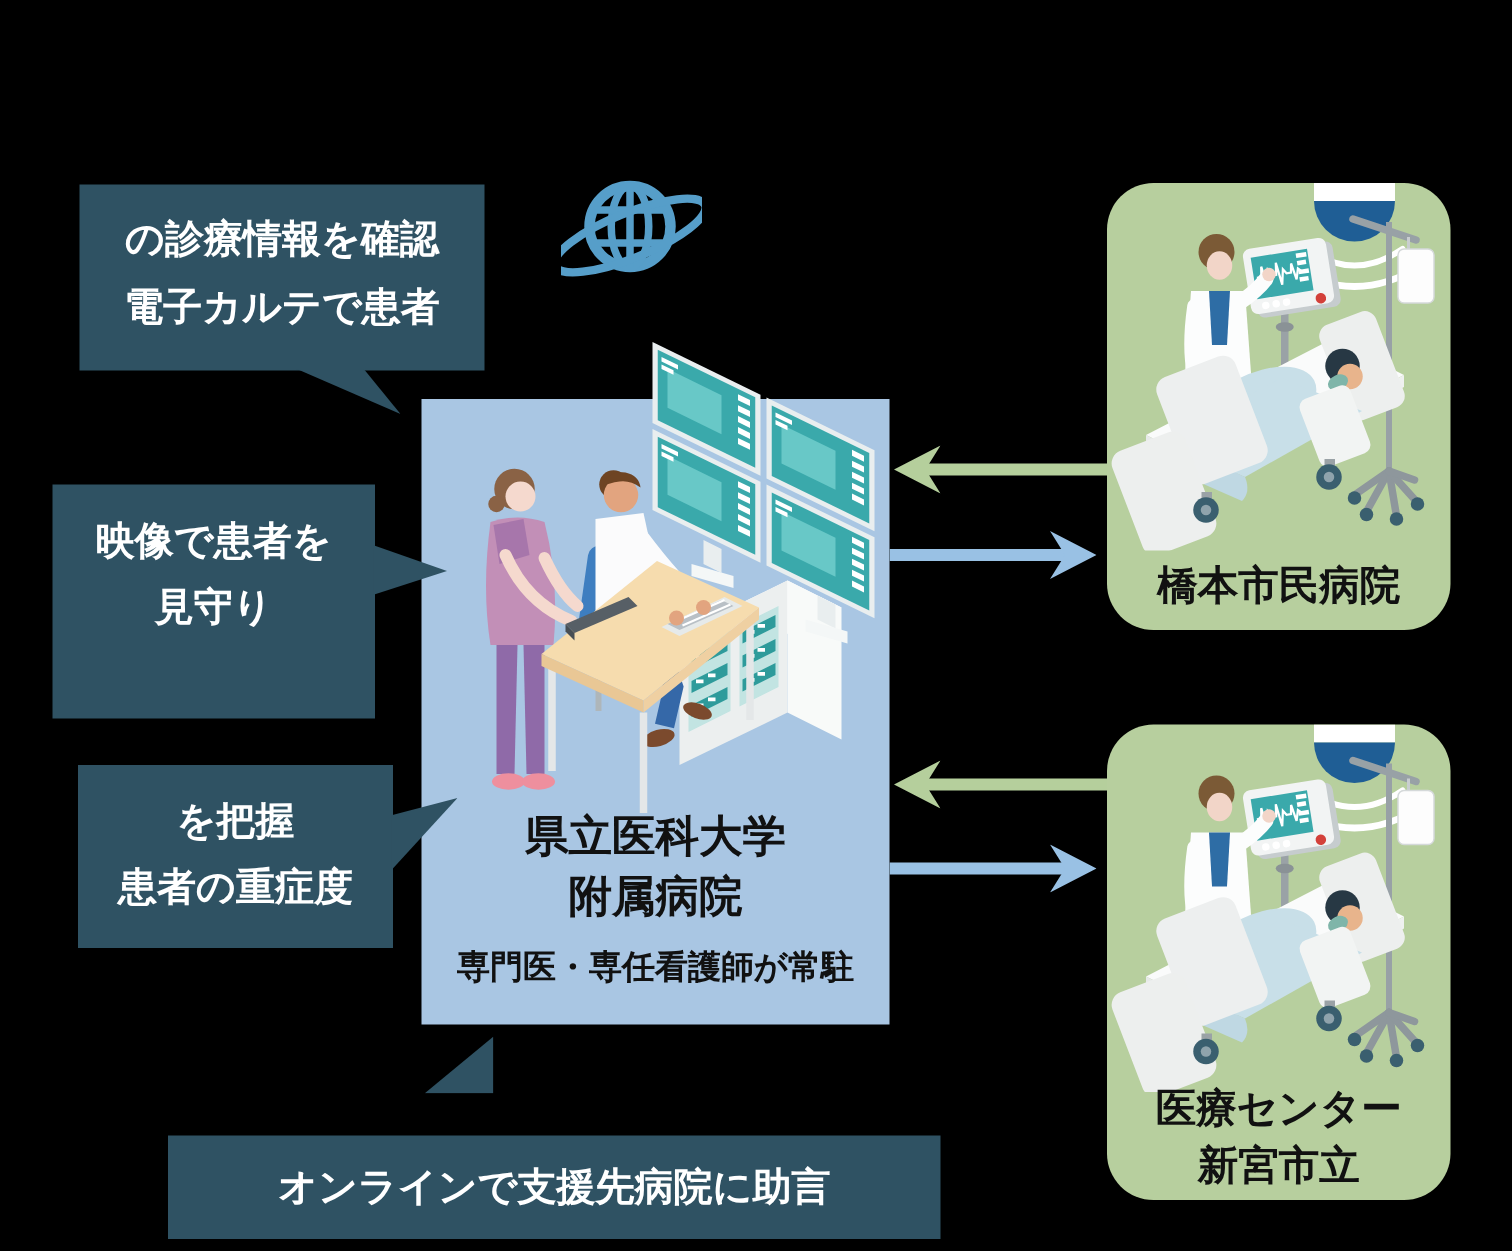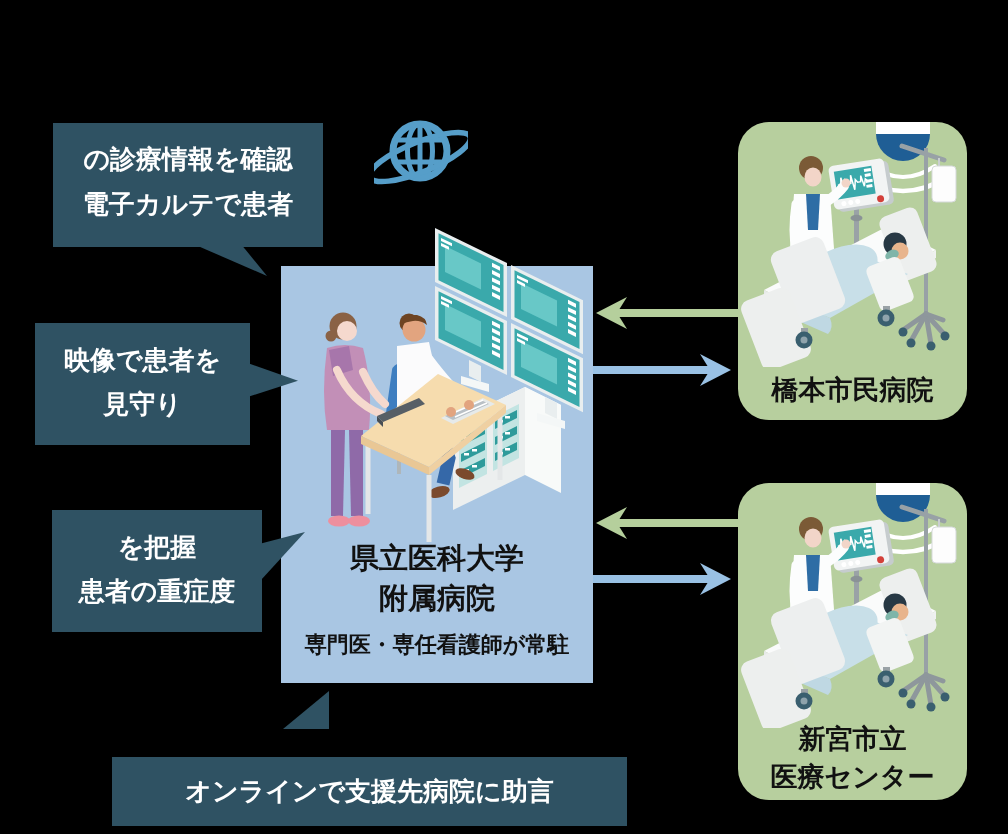--- a/index.html
+++ b/index.html
@@ -9,21 +9,21 @@
     font-family:"Liberation Sans","DejaVu Sans",sans-serif;
   }
   .abs{position:absolute;}
   .callout{
     position:absolute;background:var(--callout-bg,#2F5263);
     color:var(--callout-text,#fff);font-weight:bold;text-align:center;
   }
   .tail{position:absolute;background:var(--callout-bg,#2F5263);}
   #callout-ehr{left:53px;top:123px;width:270px;height:124px;font-size:26px;line-height:45px;padding-top:14px;box-sizing:border-box;}
   #tail-ehr{left:195px;top:246px;width:72px;height:30px;clip-path:polygon(4% 0,100% 100%,66% 0);}
-  #callout-video{left:35px;top:323px;width:215px;height:122px;font-size:26px;line-height:44px;padding-top:15px;box-sizing:border-box;}
+  #callout-video{left:35px;top:323px;width:215px;height:156px;font-size:26px;line-height:44px;padding-top:15px;box-sizing:border-box;}
   #tail-video{left:249px;top:362px;width:49px;height:36px;clip-path:polygon(0 4%,100% 52%,0 96%);}
   #callout-severity{left:52px;top:510px;width:210px;height:122px;font-size:26px;line-height:44px;padding-top:15px;box-sizing:border-box;}
   #tail-severity{left:261px;top:532px;width:44px;height:48px;clip-path:polygon(0 24%,100% 0,0 100%);}
   #callout-advice{left:112px;top:728px;width:515px;height:69px;font-size:26px;line-height:69px;margin-top:29px;}
   #tail-advice{left:283px;top:691px;width:46px;height:38px;clip-path:polygon(100% 0,100% 100%,0 100%);}
   #center-box{left:281px;top:266px;width:312px;height:417px;background:var(--center-box-bg,#A9C6E3);}
   #control-room{left:293px;top:222px;}
   #center-title{left:281px;top:538px;width:312px;text-align:center;font-size:29px;font-weight:bold;line-height:40px;color:var(--text-dark,#111);}
   #center-subtitle{left:281px;top:630px;width:312px;text-align:center;font-size:22px;font-weight:600;color:var(--text-dark,#111);}
   .panel{position:absolute;width:229px;background:var(--panel-bg,#B7CF9E);border-radius:31px;}
@@ -345,18 +345,18 @@
     <div class="panel-label" id="label-hashimoto">
       <div>橋本市民病院</div>
     </div>
   </div>
 
   <div class="panel" id="panel-shingu">
     <svg class="room-svg" width="229" height="245" viewBox="0 0 229 245">
       <use href="#hospital-room"></use>
     </svg>
     <div class="panel-label" id="label-shingu">
+      <div>医療センター</div>
       <div>新宮市立</div>
-      <div>医療センター</div>
     </div>
   </div>
 
 </div>
 
 </body></html>

